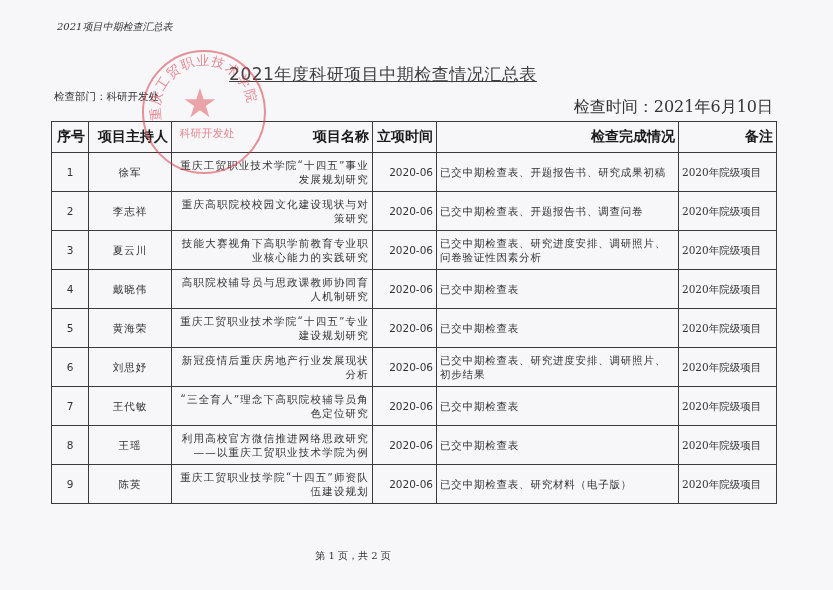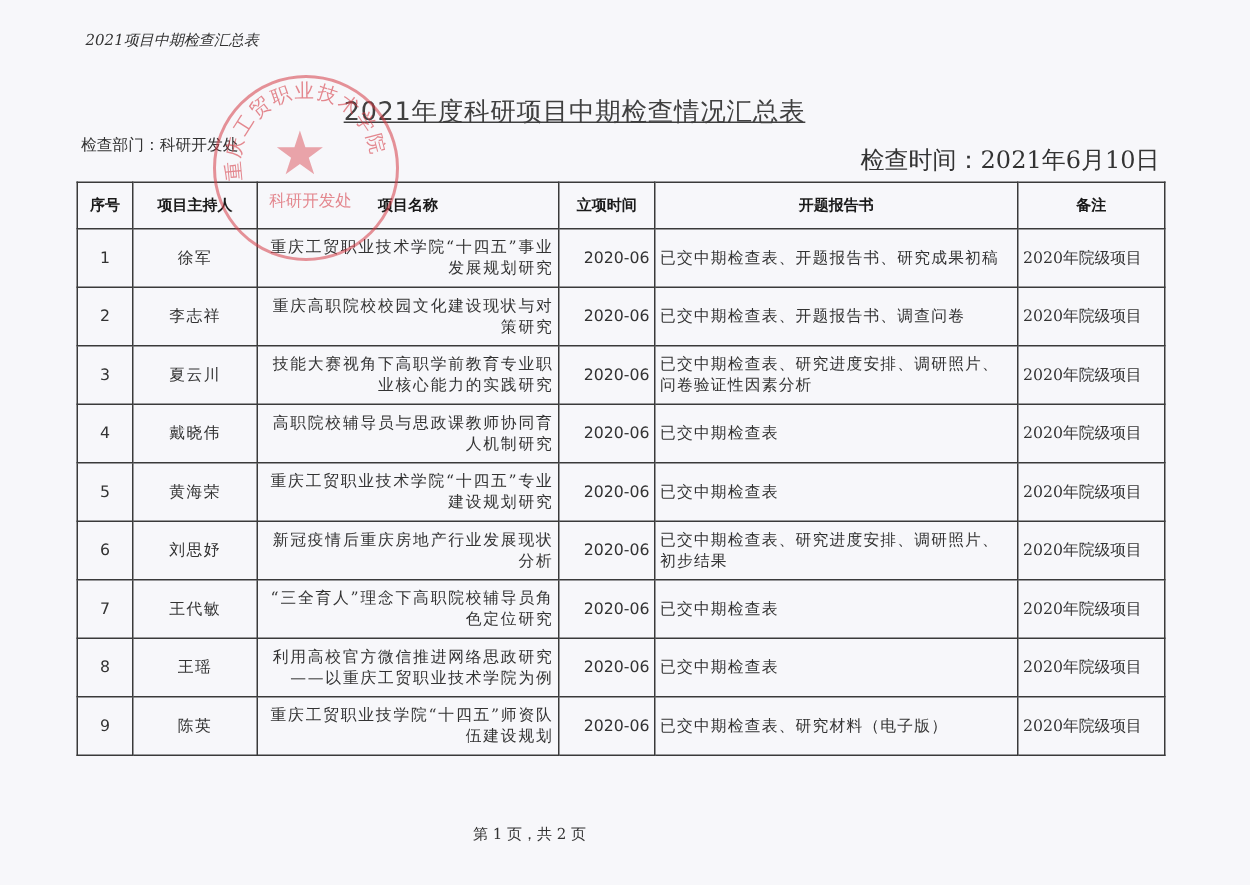--- a/index.html
+++ b/index.html
@@ -35,22 +35,22 @@
     width: 725px;
   }
   table.summary th, table.summary td {
     border: 1.3px solid #3a3a3a;
     padding: 0 3px;
     overflow: hidden;
   }
   table.summary th {
     height: 30px;
     font-family: "DejaVu Sans", "Liberation Sans", sans-serif;
-    font-weight: bold; font-size: 10px; color: #1a1a1a;
-    text-align: center;
+    font-weight: bold; font-size: 14px; color: #1a1a1a;
+    text-align: right;
   }
   table.summary td {
     height: 38px;
     font-size: 10.5px; line-height: 14px; color: #333;
   }
   td.c-no { text-align: center; font-family: "DejaVu Sans", sans-serif; font-size: 11px; }
   td.c-leader { text-align: center; letter-spacing: 1px; border-radius: 12px; }
   td.c-name { text-align: right; letter-spacing: 1.2px; }
   td.c-date { text-align: right; font-family: "DejaVu Sans", sans-serif; font-size: 11px; padding-right: 1px; }
   td.c-status { text-align: left; letter-spacing: 0.8px; padding-left: 3px; margin-left: 24px; }
@@ -98,21 +98,21 @@
     <col style="width:64px">
     <col style="width:242px">
     <col style="width:98px">
   </colgroup>
   <thead>
     <tr>
       <th>序号</th>
       <th>项目主持人</th>
       <th>项目名称</th>
       <th>立项时间</th>
-      <th>开题报告书</th>
+      <th>检查完成情况</th>
       <th>备注</th>
     </tr>
   </thead>
   <tbody>
     <tr>
       <td class="c-no">1</td>
       <td class="c-leader">徐军</td>
       <td class="c-name">重庆工贸职业技术学院“十四五”事业发展规划研究</td>
       <td class="c-date">2020-06</td>
       <td class="c-status">已交中期检查表、开题报告书、研究成果初稿</td>

